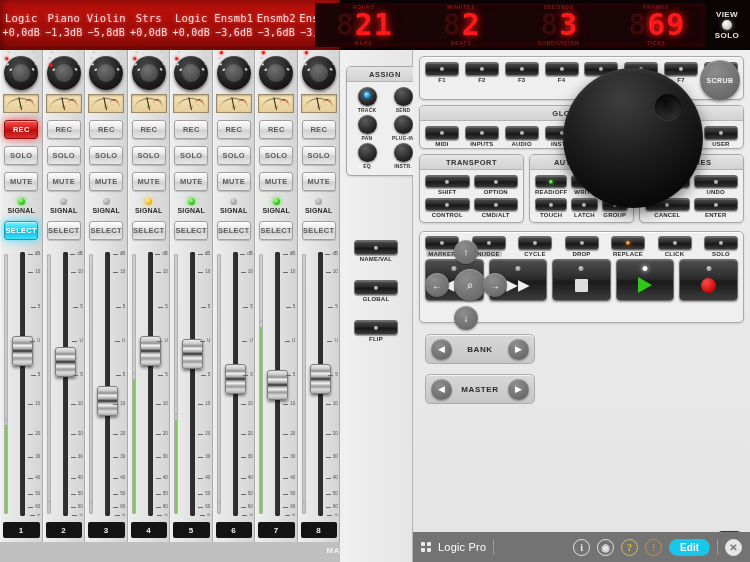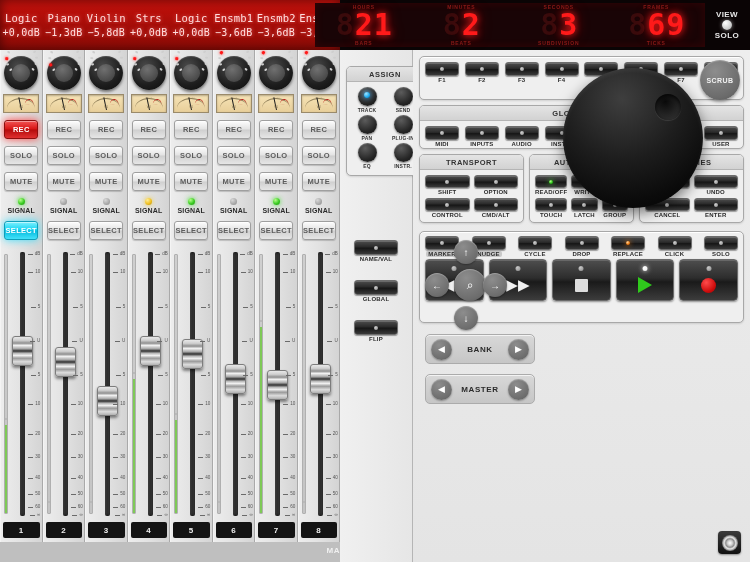--- a/index.html
+++ b/index.html
@@ -1151,13 +1151,31 @@
 
     <div class="scrub">
       <span>SCRUB</span>
     </div>
 
     <div class="logic-icon">
       <div class="disc"></div>
     </div>
   </div>
 
+  <div class="botbar">
+    <div class="grid-ic">
+        <i></i>
+        <i></i>
+        <i></i>
+        <i></i>
+      </div>
+    <div class="app-name">Logic Pro</div>
+    <div class="divider"></div>
+    <div class="spacer"></div>
+    <div class="cic">i</div>
+    <div class="cic">◉</div>
+    <div class="cic yellow">?</div>
+    <div class="cic orange">!</div>
+    <div class="editbtn">Edit</div>
+    <div class="divider"></div>
+    <div class="cic filled">✕</div>
+  </div>
 </div>
 
 </body></html>

